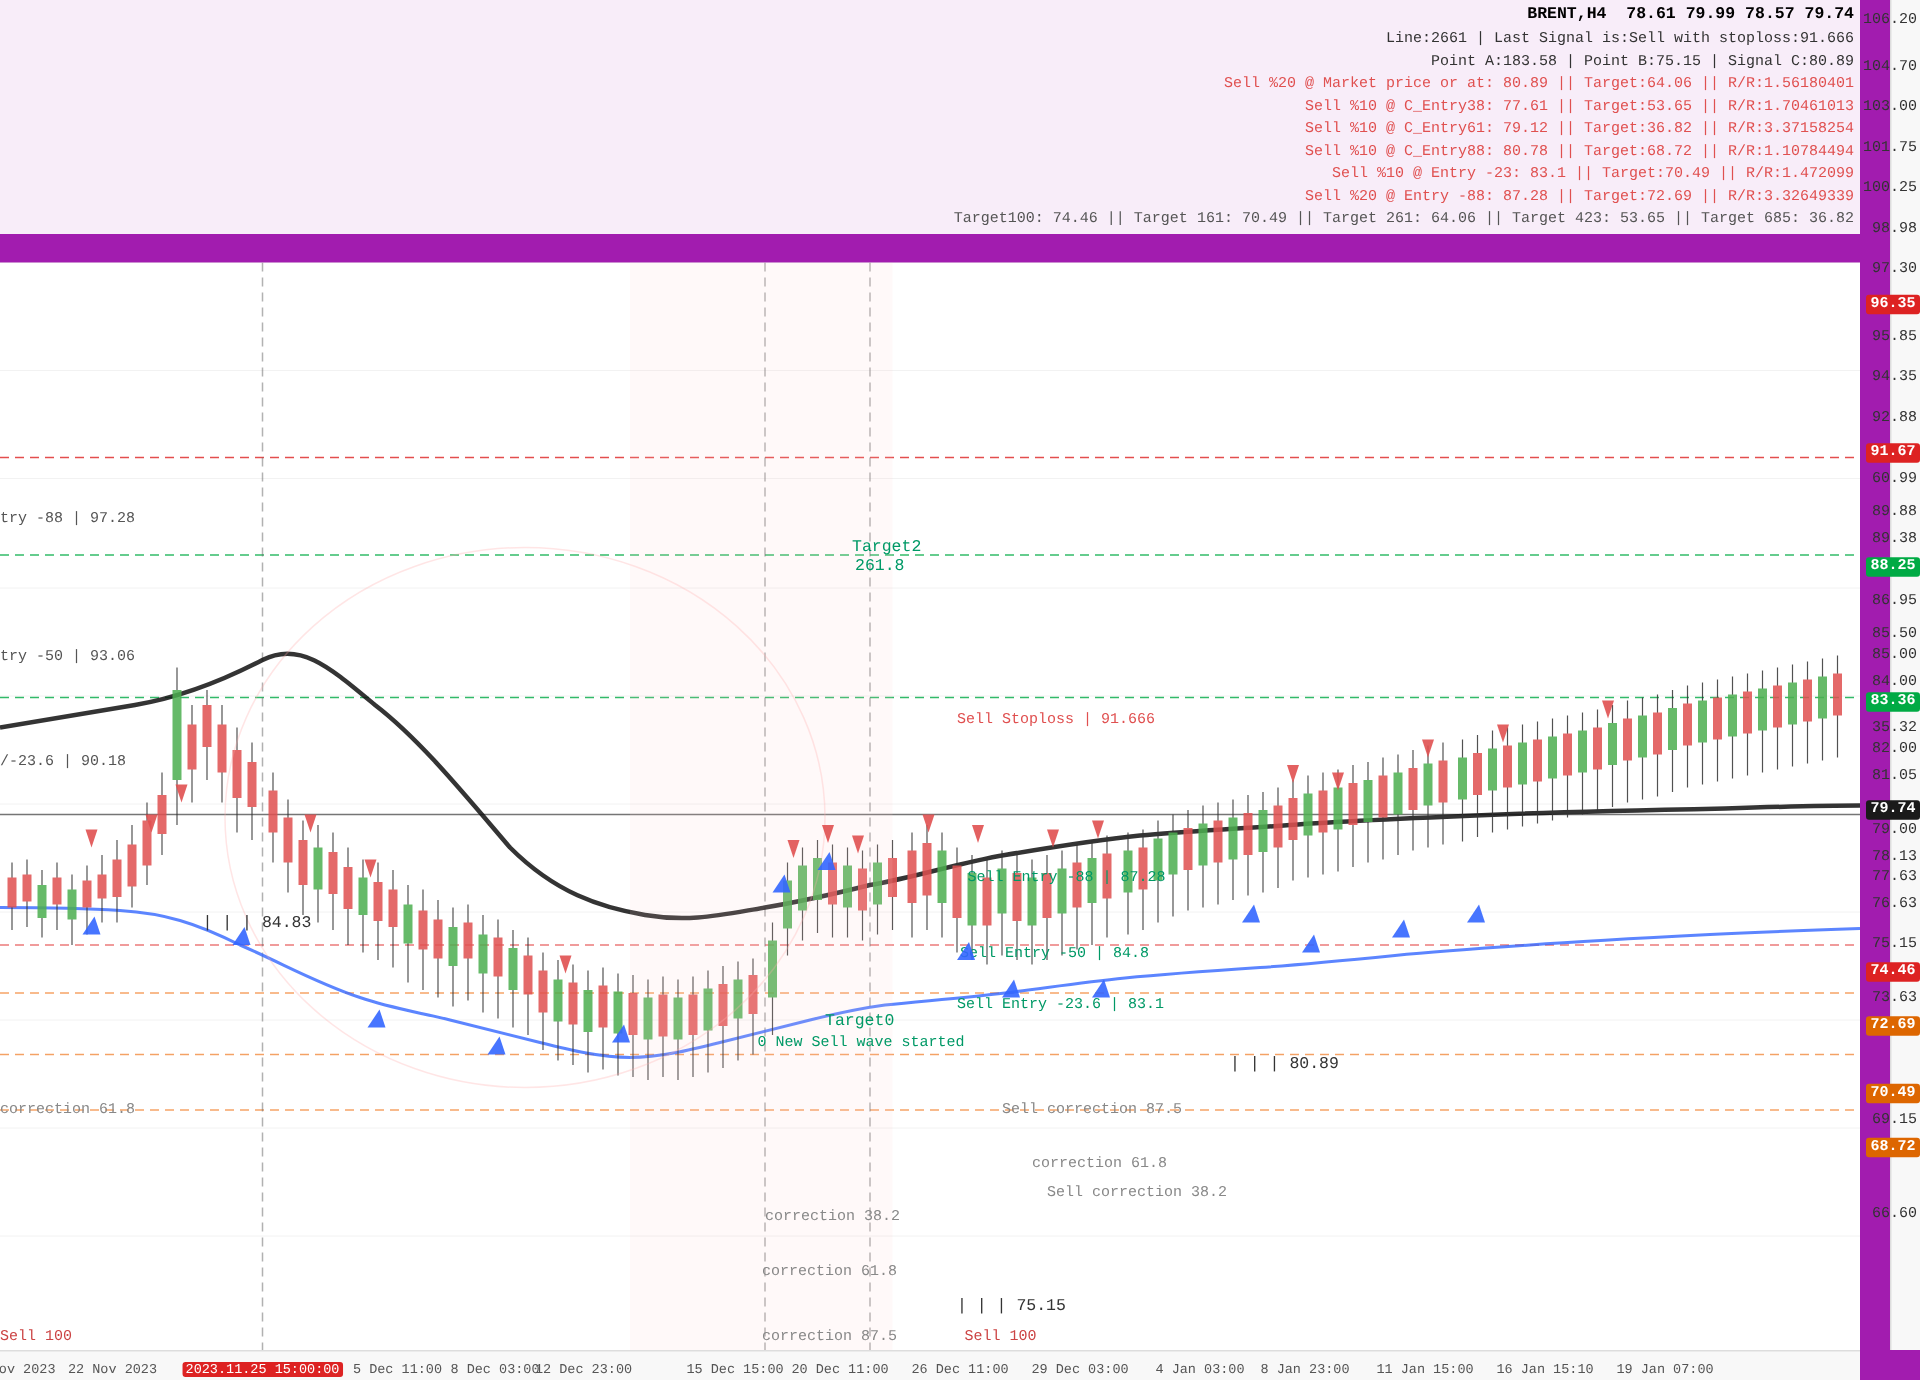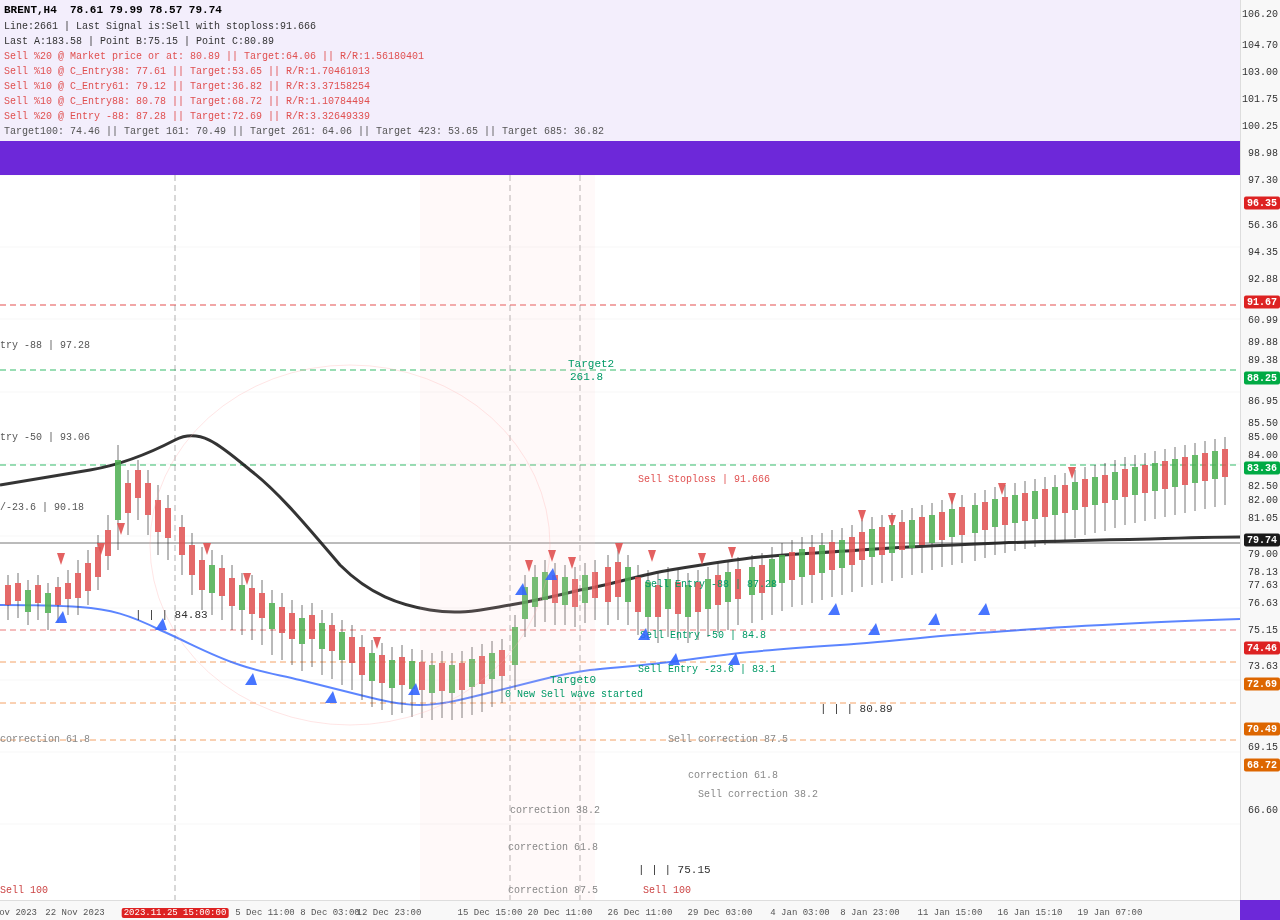--- a/index.html
+++ b/index.html
@@ -11,22 +11,23 @@
       font-family: 'Courier New', monospace;
       font-size: 11px;
       color: #ccc;
       position: relative;
     }
 
     #chart-container {
       position: relative;
       width: 1280px;
       height: 920px;
-      background: #6d28d9;
+      background: #a21caf;
       overflow: hidden;
+      text-align: right;
     }
 
     
     #watermark {
       position: absolute;
       top: 50%;
       left: 50%;
       transform: translate(-50%, -60%);
       opacity: 0.08;
       z-index: 1;
@@ -67,21 +68,21 @@
       color: #555;
       font-size: 10px;
     }
 
     
     #price-axis {
       position: absolute;
       right: 0;
       top: 0;
       bottom: 20px;
-      width: 40px;
+      width: 20px;
       background: #f8f8f8;
       border-left: 1px solid #ddd;
       z-index: 10;
     }
 
     .price-label {
       position: absolute;
       right: 2px;
       font-size: 10px;
       color: #333;
@@ -164,25 +165,26 @@
 
     </svg>
   </div>
 
   <div id="top-info">
     <div class="title-line">
       <span>BRENT,H4</span>&nbsp;
       <span>78.61 79.99 78.57 79.74</span>
     </div>
     <div class="info-line">Line:2661 | Last Signal is:Sell with stoploss:91.666</div>
-    <div class="info-line">Last A:183.58 | Point B:75.15 | Point C:80.89</div>
+    <div class="info-line">Point A:183.58 | Point B:75.15 | Signal C:80.89</div>
     <div class="sell-line">Sell %20 @ Market price or at: 80.89 || Target:64.06 || R/R:1.56180401</div>
     <div class="sell-line">Sell %10 @ C_Entry38: 77.61 || Target:53.65 || R/R:1.70461013</div>
     <div class="sell-line">Sell %10 @ C_Entry61: 79.12 || Target:36.82 || R/R:3.37158254</div>
     <div class="sell-line">Sell %10 @ C_Entry88: 80.78 || Target:68.72 || R/R:1.10784494</div>
+    <div class="sell-line">Sell %10 @ Entry -23: 83.1 || Target:70.49 || R/R:1.472099</div>
     <div class="sell-line">Sell %20 @ Entry -88: 87.28 || Target:72.69 || R/R:3.32649339</div>
     <div class="target-line">Target100: 74.46 || Target 161: 70.49 || Target 261: 64.06 || Target 423: 53.65 || Target 685: 36.82</div>
   </div>
 
   <svg id="chart-svg" style="position:absolute;top:175px;left:0;right:40px;width:calc(100% - 40px);height:calc(100% - 195px);z-index:2;" viewBox="0 0 1240 725" preserveAspectRatio="none">
 
     <rect width="1240" height="725" fill="#ffffff"></rect>
 
     <line x1="0" y1="0" x2="1240" y2="0" stroke="#eee" stroke-width="0.5"></line>
     <line x1="0" y1="72" x2="1240" y2="72" stroke="#eee" stroke-width="0.5"></line>
@@ -571,34 +573,34 @@
   <div id="price-axis">
 
     <div class="price-label" style="top:1.5%">106.20</div>
     <div class="price-label" style="top:5%">104.70</div>
     <div class="price-label" style="top:8%">103.00</div>
     <div class="price-label" style="top:11%">101.75</div>
     <div class="price-label" style="top:14%">100.25</div>
     <div class="price-label" style="top:17%">98.98</div>
     <div class="price-label" style="top:20%">97.30</div>
     <div class="price-label-badge badge-red" style="top:22.5%">96.35</div>
-    <div class="price-label" style="top:25%">56.36</div>
+    <div class="price-label" style="top:25%">95.85</div>
     <div class="price-label" style="top:28%">94.35</div>
     <div class="price-label" style="top:31%">92.88</div>
     <div class="price-label-badge badge-red" style="top:33.5%">91.67</div>
     <div class="price-label" style="top:35.5%">60.99</div>
     <div class="price-label" style="top:38%">89.88</div>
     <div class="price-label" style="top:40%">89.38</div>
     <div class="price-label-badge badge-green" style="top:42%">88.25</div>
     <div class="price-label" style="top:44.5%">86.95</div>
     <div class="price-label" style="top:47%">85.50</div>
     <div class="price-label" style="top:48.5%">85.00</div>
     <div class="price-label" style="top:50.5%">84.00</div>
     <div class="price-label-badge badge-green" style="top:52%">83.36</div>
-    <div class="price-label" style="top:54%">82.50</div>
+    <div class="price-label" style="top:54%">35.32</div>
     <div class="price-label" style="top:55.5%">82.00</div>
     <div class="price-label" style="top:57.5%">81.05</div>
     <div class="price-label-badge badge-price" style="top:60%">79.74</div>
     <div class="price-label" style="top:61.5%">79.00</div>
     <div class="price-label" style="top:63.5%">78.13</div>
     <div class="price-label" style="top:65%">77.63</div>
     <div class="price-label" style="top:67%">76.63</div>
     <div class="price-label" style="top:70%">75.15</div>
     <div class="price-label-badge badge-red" style="top:72%">74.46</div>
     <div class="price-label" style="top:74%">73.63</div>

